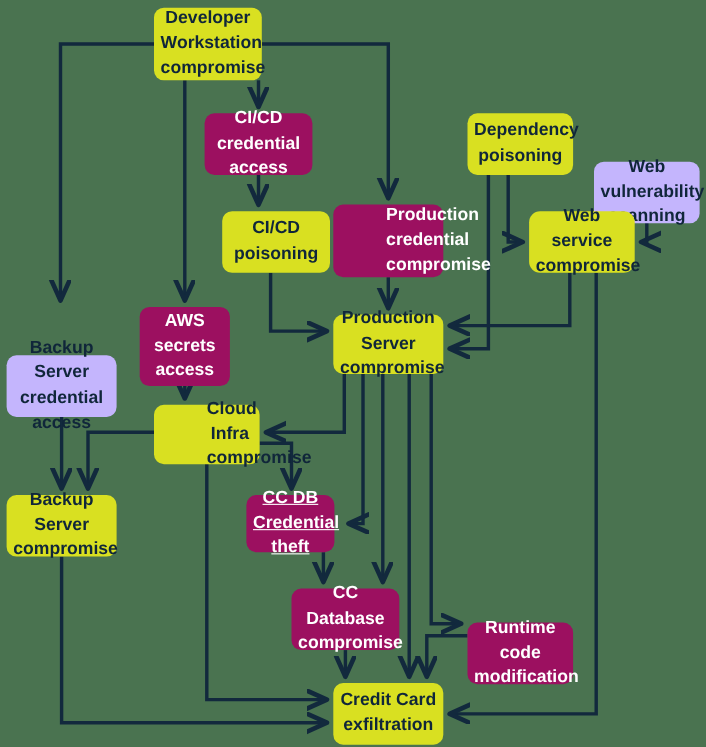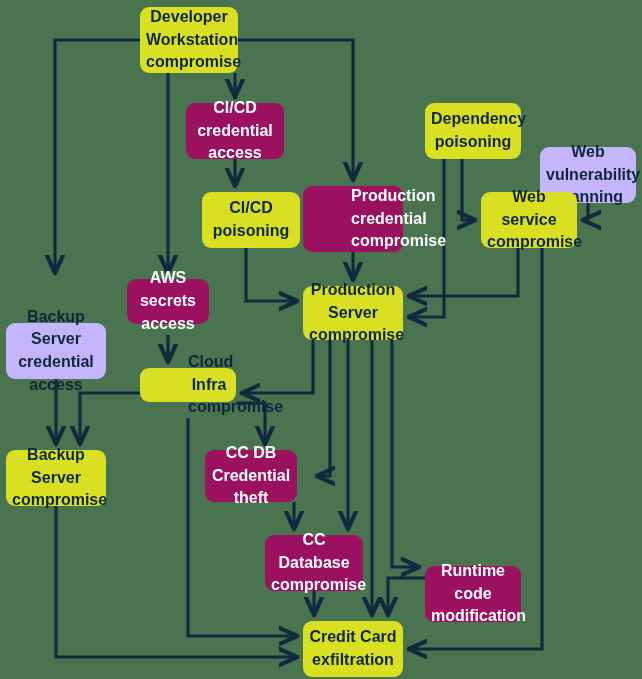--- a/index.html
+++ b/index.html
@@ -115,39 +115,39 @@
       </div>
       <div class="node n-magenta" style="left: 303px; top: 186px; width: 100px; height: 66px; padding-left: 48px;">
         <span>Production credential compromise</span>
       </div>
       <div class="node n-yellow" style="left: 425px; top: 103px; width: 96px; height: 56px;">
         <span>Dependency poisoning</span>
       </div>
       <div class="node n-blue" style="left: 540px; top: 103px; width: 96px; height: 56px;">
         <span>Web vulnerability scanning</span>
       </div>
-      <div class="node n-yellow" style="left: 481px; top: 192px; width: 96px; height: 56px;">
+      <div class="node n-yellow" style="left: 481px; top: 192px; width: 96px; height: 56px; border-radius: 10px;">
         <span>Web service compromise</span>
       </div>
       <div class="node n-blue" style="left: 6px; top: 279px; width: 100px; height: 56px;">
         <span>Backup Server credential access</span>
       </div>
-      <div class="node n-magenta" style="left: 127px; top: 279px; width: 82px; height: 45px;">
+      <div class="node n-magenta" style="left: 127px; top: 279px; width: 82px; height: 72px;">
         <span>AWS secrets access</span>
       </div>
       <div class="node n-yellow" style="left: 303px; top: 286px; width: 100px; height: 54px;">
         <span>Production Server compromise</span>
       </div>
-      <div class="node n-yellow" style="left: 140px; top: 368px; width: 96px; height: 34px; padding-left: 48px;">
+      <div class="node n-yellow" style="left: 140px; top: 368px; width: 96px; height: 54px; padding-left: 48px;">
         <span>Cloud Infra compromise</span>
       </div>
       <div class="node n-yellow" style="left: 6px; top: 450px; width: 100px; height: 56px;">
         <span>Backup Server compromise</span>
       </div>
-      <div class="node n-magenta" style="left: 205px; top: 450px; width: 92px; height: 52px;">
+      <div class="node n-magenta" style="left: 224px; top: 450px; width: 80px; height: 52px; text-decoration: underline;">
         <span>CC DB Credential theft</span>
       </div>
       <div class="node n-magenta" style="left: 265px; top: 535px; width: 98px; height: 56px;">
         <span>CC Database compromise</span>
       </div>
       <div class="node n-magenta" style="left: 425px; top: 539px; width: 96px; height: 56px; margin-top: 27px;">
         <span>Runtime code modification</span>
       </div>
       <div class="node n-yellow" style="left: 303px; top: 621px; width: 100px; height: 56px;">
         <span>Credit Card exfiltration</span>

